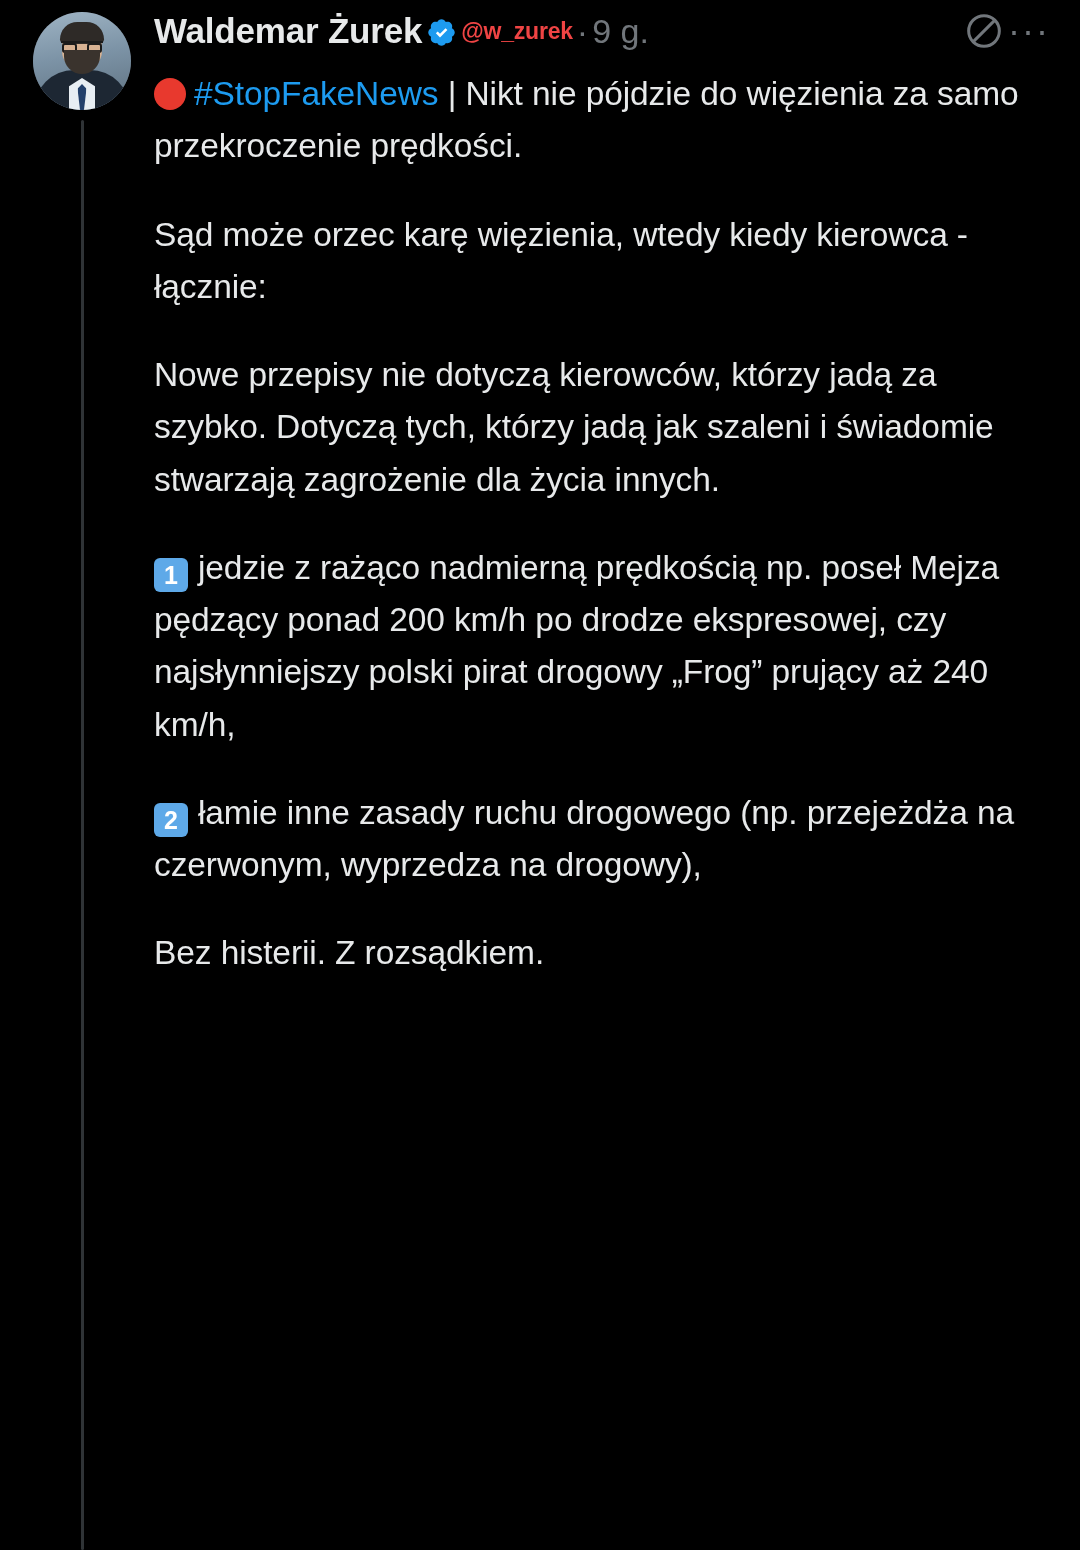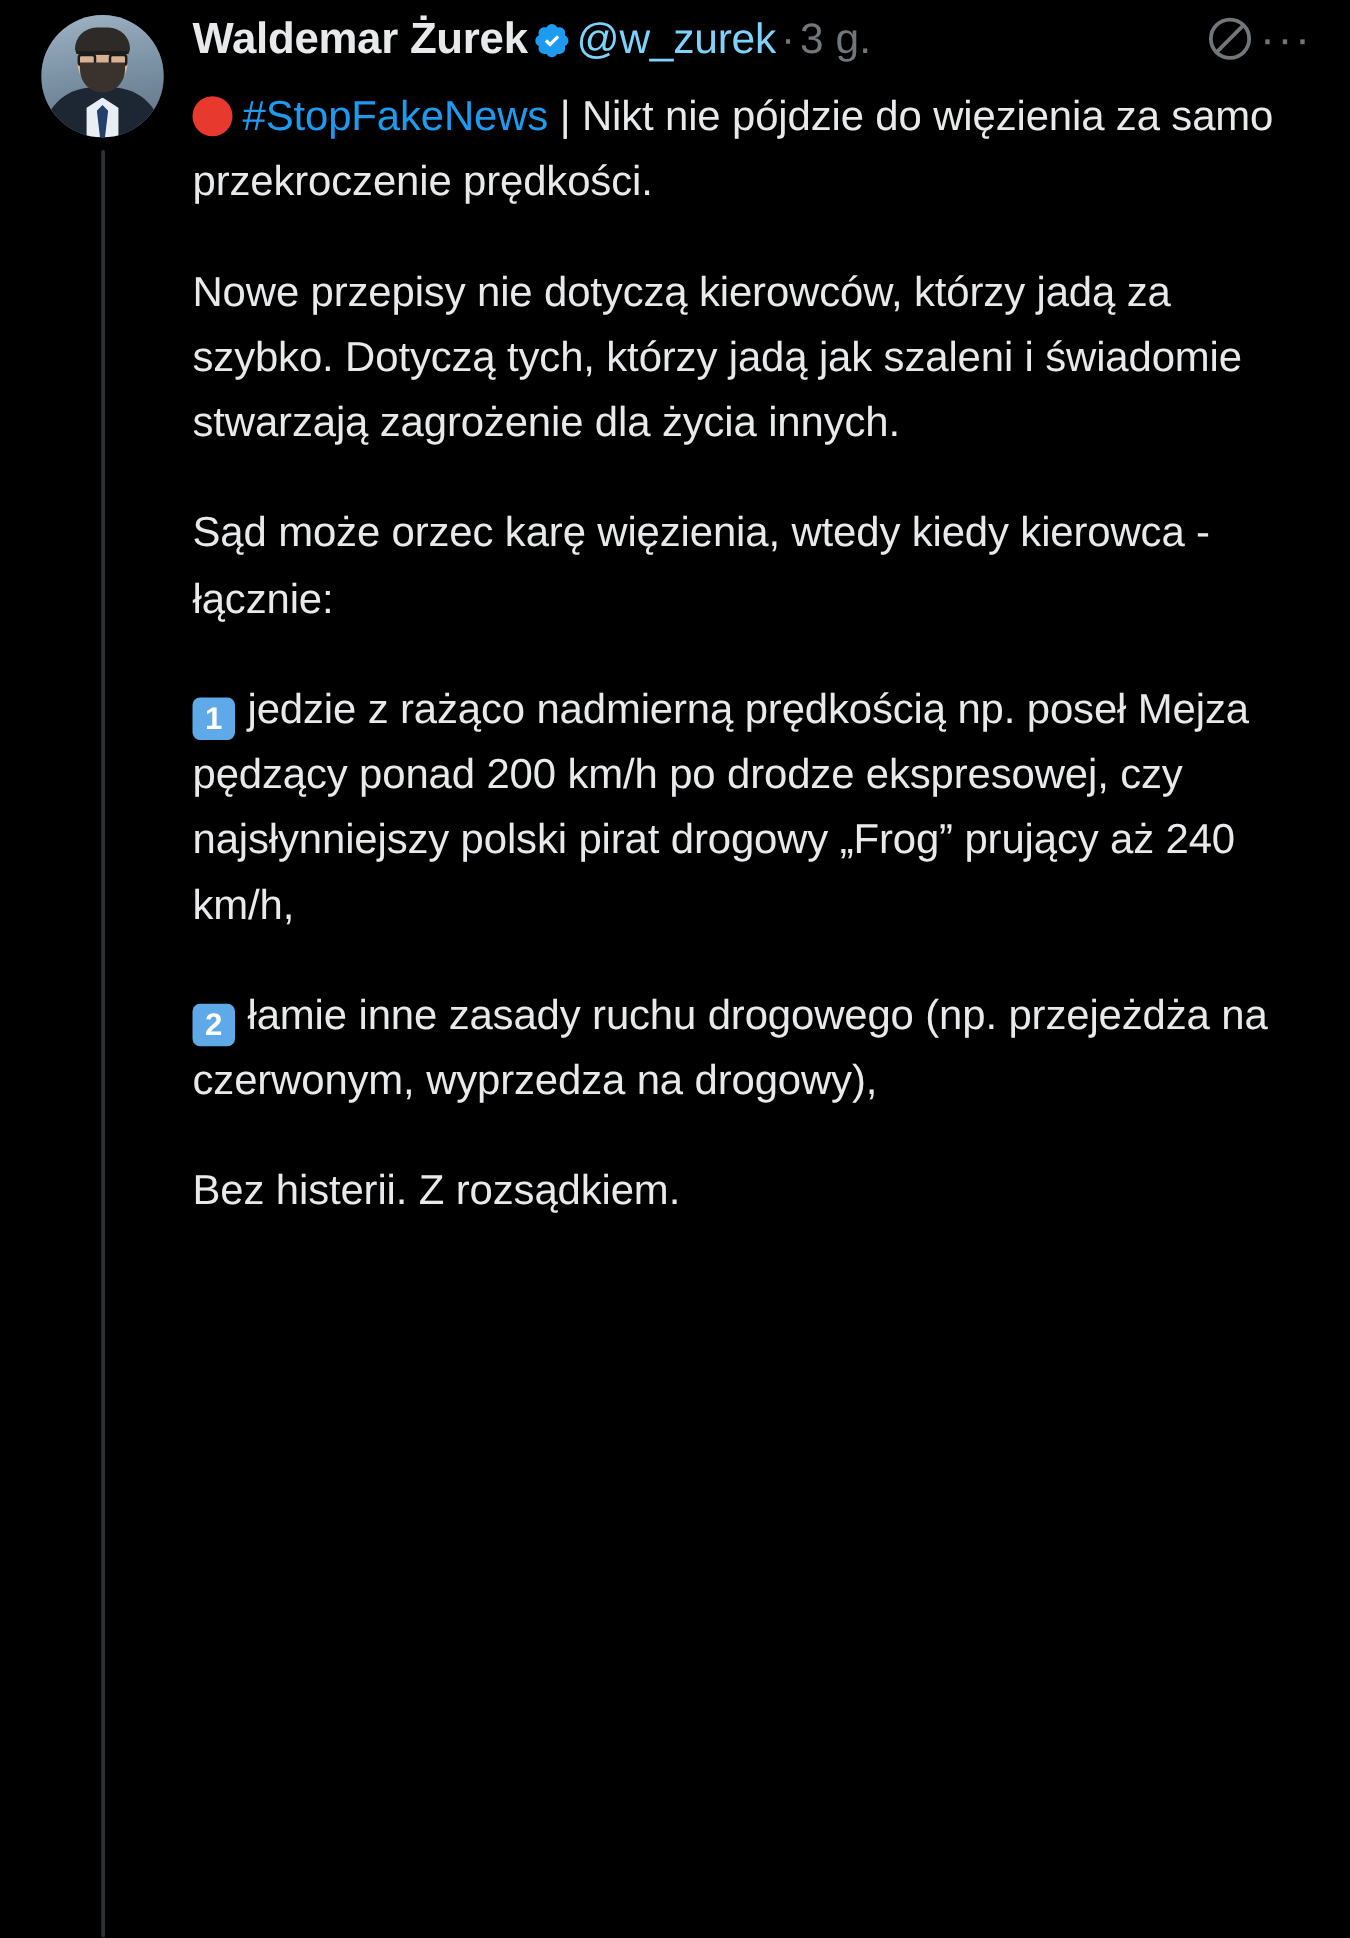--- a/index.html
+++ b/index.html
@@ -165,25 +165,26 @@
     white-space: nowrap;
     line-height: 46px;
   }
   .verified {
     width: 31px;
     height: 31px;
     flex: 0 0 auto;
     margin-top: 9px;
   }
   .handle {
-    font-size: 34px;
-    color: #7dd3fc;
+    font-size: 23px;
+    color: #ef4444;
     white-space: nowrap;
     line-height: 46px;
     letter-spacing: -0.2px;
+    font-weight: bold;
   }
   .dot-sep {
     font-size: 34px;
     color: #71767b;
     line-height: 46px;
   }
   .time {
     font-size: 34px;
     color: #71767b;
     white-space: nowrap;
@@ -271,40 +272,40 @@
     <div class="header-row">
       <span class="name">Waldemar Żurek</span>
       <span class="verified">
         <svg viewBox="0 0 24 24" width="31" height="31" aria-hidden="true">
           <path fill="#1d9bf0" d="M22.25 12c0-1.43-.88-2.67-2.19-3.34.46-1.39.2-2.9-.81-3.91s-2.52-1.27-3.91-.81C14.67 2.63 13.43 1.75 12 1.75s-2.67.88-3.34 2.19c-1.39-.46-2.9-.2-3.91.81s-1.27 2.52-.81 3.91c-1.31.67-2.19 1.91-2.19 3.34s.88 2.67 2.19 3.34c-.46 1.39-.2 2.9.81 3.91s2.52 1.27 3.91.81c.67 1.31 1.91 2.19 3.34 2.19s2.67-.88 3.34-2.19c1.39.46 2.9.2 3.91-.81s1.27-2.52.81-3.91c1.31-.67 2.19-1.91 2.19-3.34z"></path>
           <path fill="#ffffff" d="M10.84 15.82l-3.2-3.2 1.41-1.41 1.79 1.79 4.31-4.31 1.41 1.41-5.72 5.72z"></path>
         </svg>
       </span>
       <span class="handle">@w_zurek</span>
       <span class="dot-sep">·</span>
-      <span class="time">3 g.</span>
+      <span class="time">9 g.</span>
       <span class="header-spacer"></span>
       <span class="hdr-icon no-ads-icon">
         <svg viewBox="0 0 24 24" width="40" height="40" aria-hidden="true">
           <circle cx="12" cy="12" r="9.2" fill="none" stroke="#71767b" stroke-width="1.8"></circle>
           <line x1="5.6" y1="18.4" x2="18.4" y2="5.6" stroke="#71767b" stroke-width="1.8"></line>
         </svg>
       </span>
       <span class="hdr-icon more-icon">···</span>
     </div>
 
     <div class="body">
 
       <p class="para">
         <span class="red-circle"></span><span class="link">#StopFakeNews</span><span> | Nikt nie pójdzie do więzienia za samo przekroczenie prędkości.</span>
       </p>
 
+      <p class="para">Sąd może orzec karę więzienia, wtedy kiedy kierowca - łącznie:</p>
+
       <p class="para">Nowe przepisy nie dotyczą kierowców, którzy jadą za szybko. Dotyczą tych, którzy jadą jak szaleni i świadomie stwarzają zagrożenie dla życia innych.</p>
-
-      <p class="para">Sąd może orzec karę więzienia, wtedy kiedy kierowca - łącznie:</p>
 
       <p class="para">
         <span class="numbox">1</span><span>jedzie z rażąco nadmierną prędkością np. poseł Mejza pędzący ponad 200 km/h po drodze ekspresowej, czy najsłynniejszy polski pirat drogowy „Frog” prujący aż 240 km/h,</span>
       </p>
 
       <p class="para">
         <span class="numbox">2</span><span>łamie inne zasady ruchu drogowego (np. przejeżdża na czerwonym, wyprzedza na drogowy),</span>
       </p>
 
 

